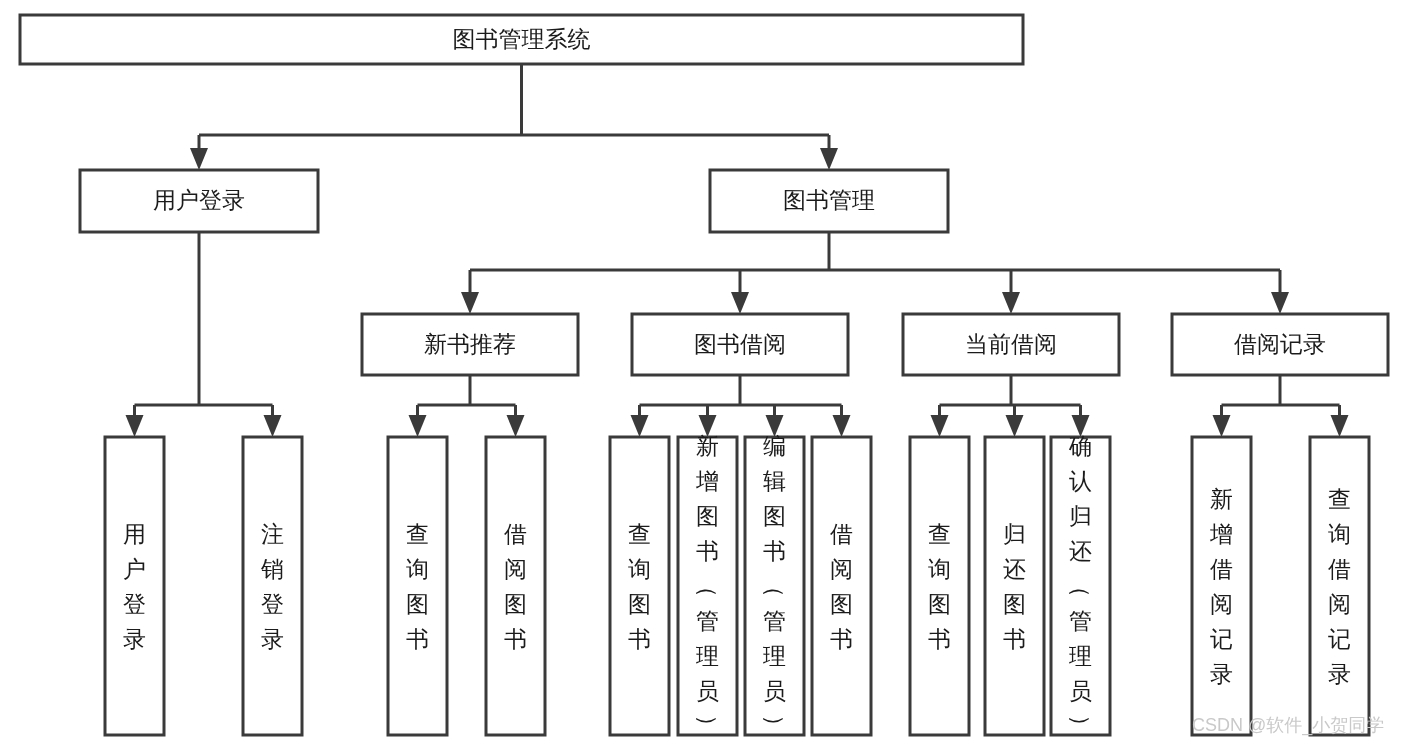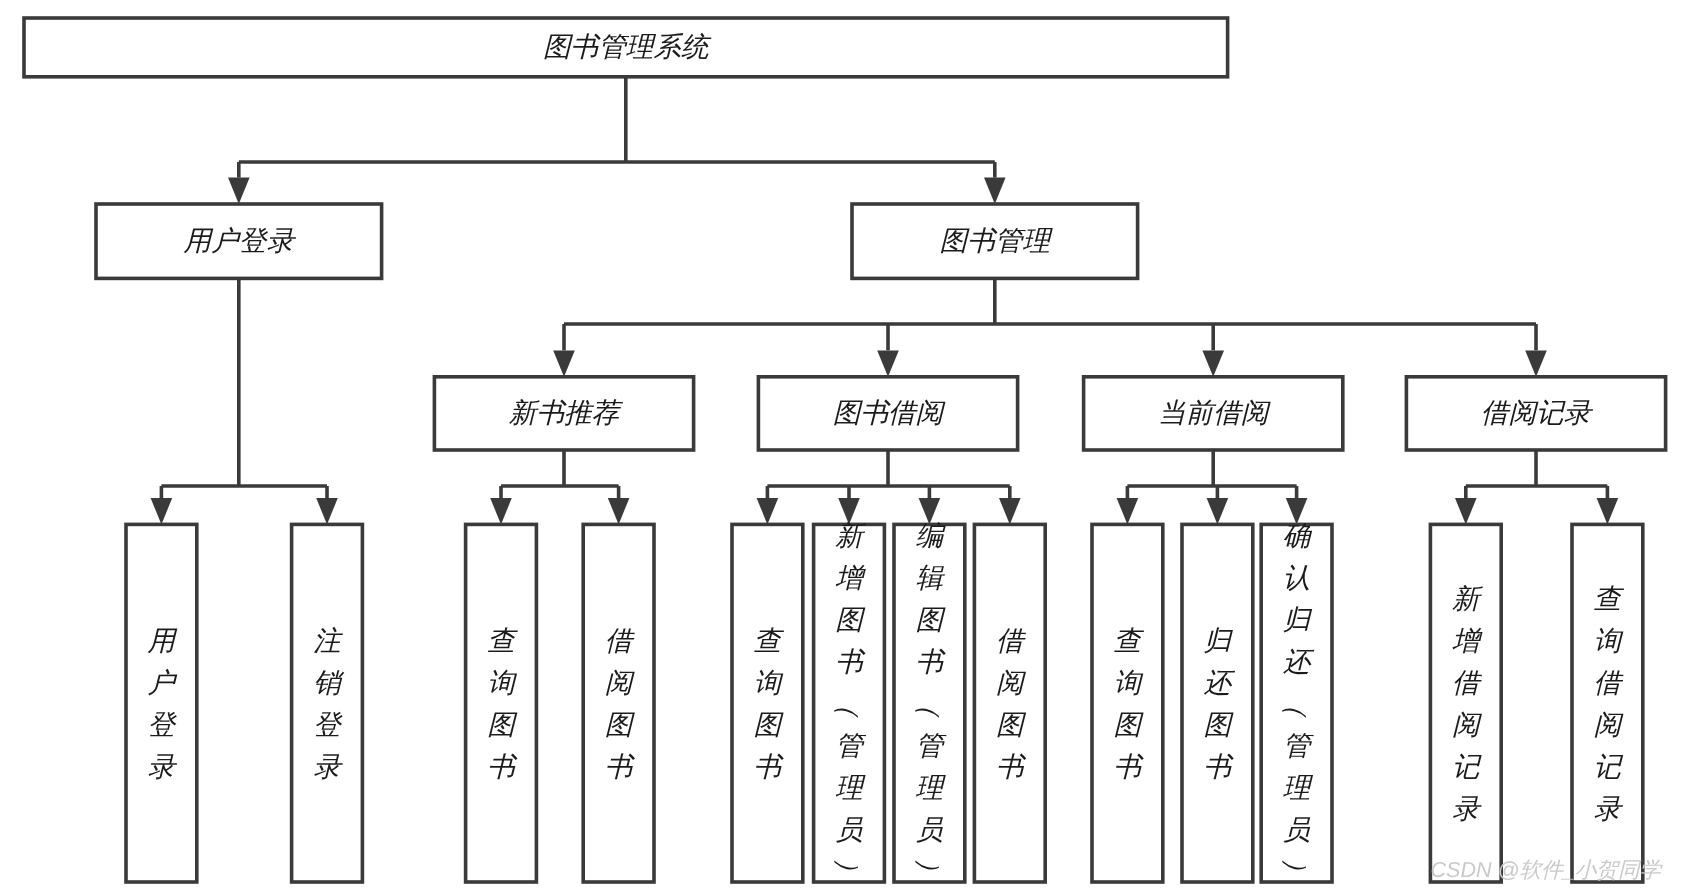--- a/index.html
+++ b/index.html
@@ -13,21 +13,20 @@
     font-family: "Liberation Sans", sans-serif;
     overflow: hidden;
     position: relative;
   }
   #diagram-root {
     position: absolute;
     left: 0;
     top: 0;
     width: 1405px;
     height: 747px;
-    font-style: italic;
   }
   .node-box {
     fill: #ffffff;
     stroke: #3a3a3a;
     stroke-width: 3;
   }
   .connector {
     stroke: #3a3a3a;
     stroke-width: 3;
     fill: none;

